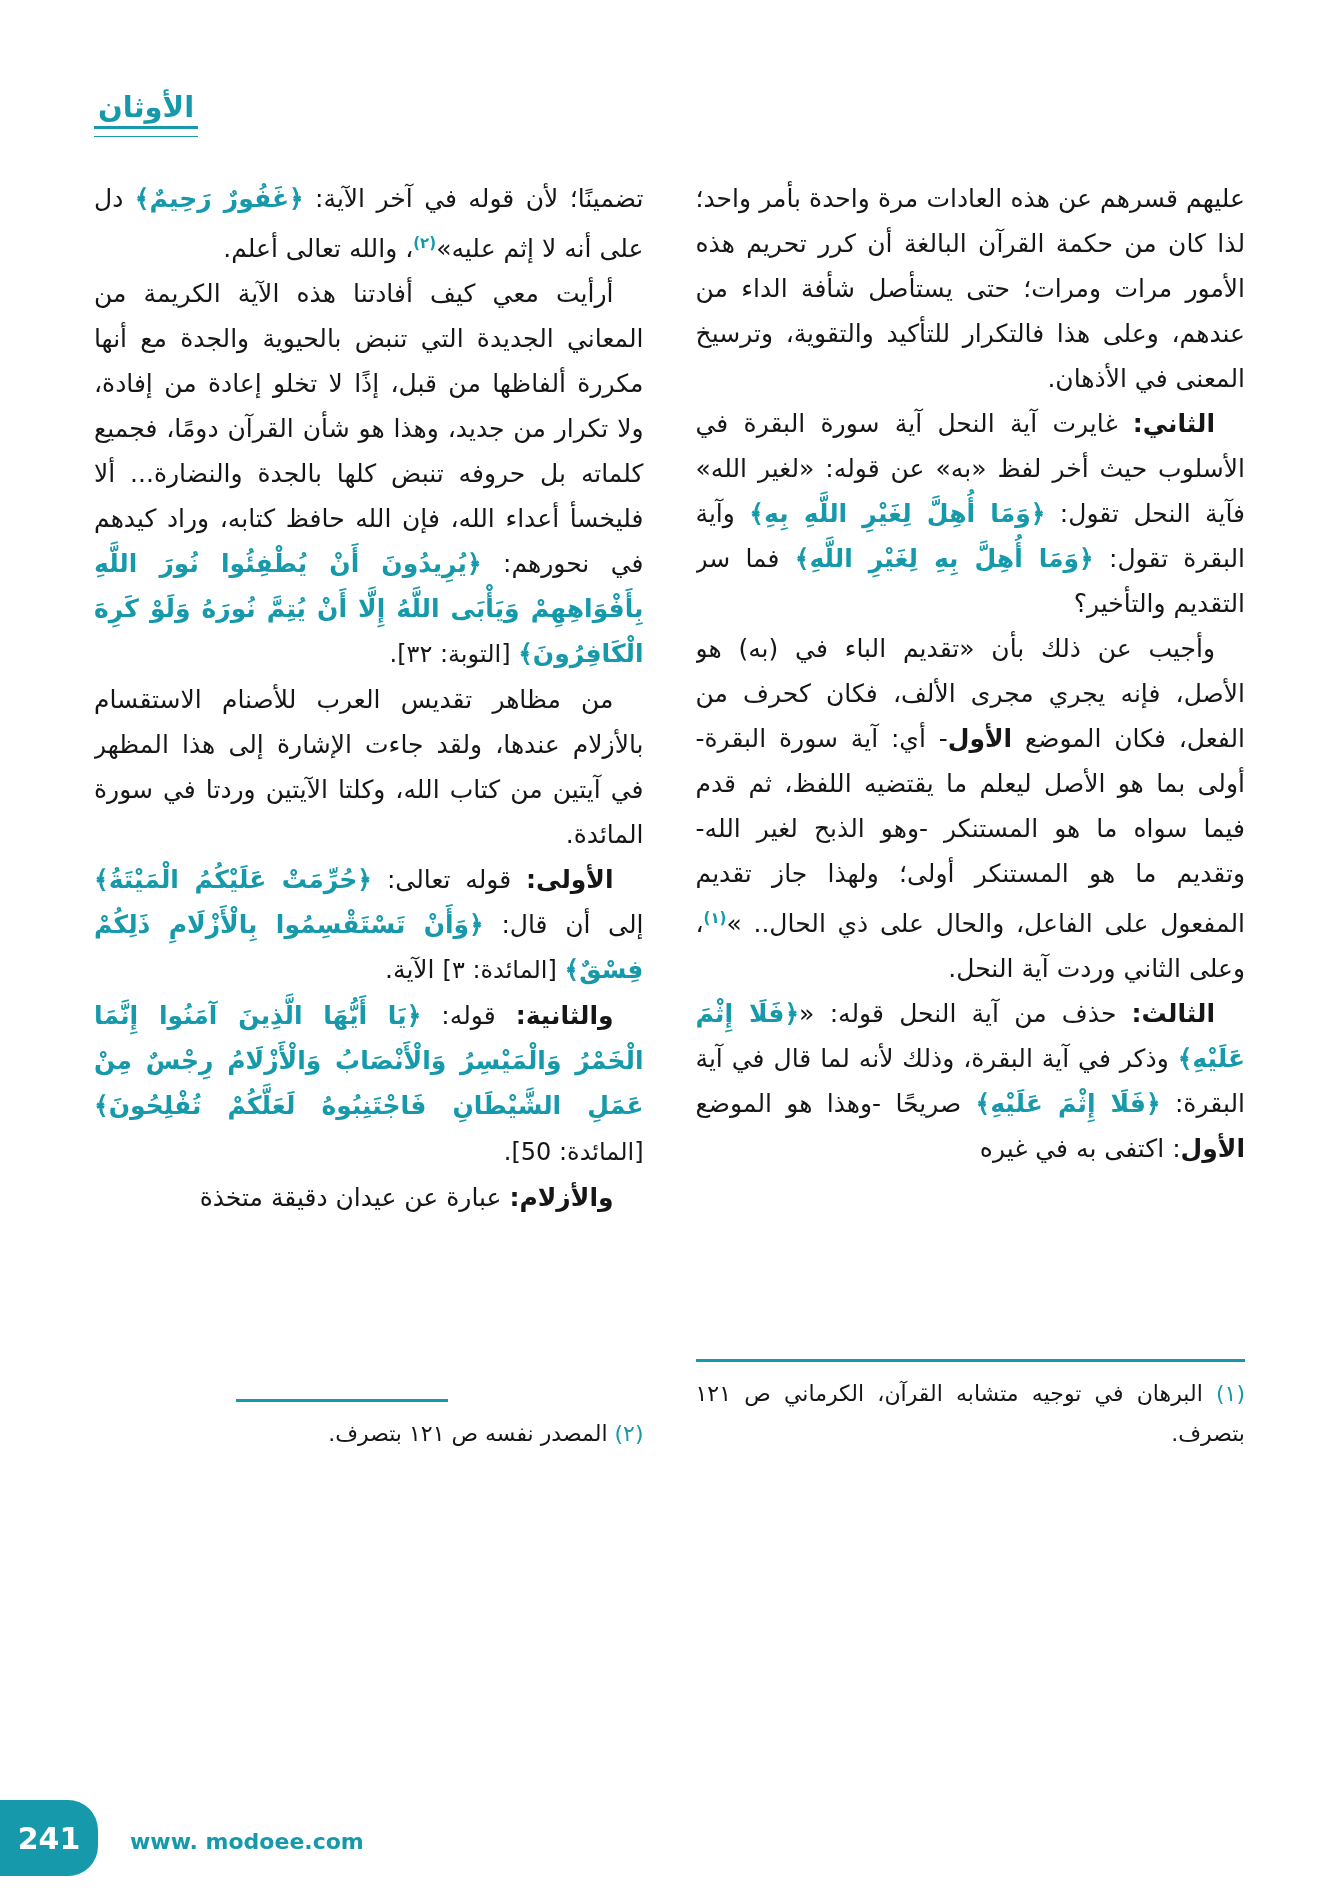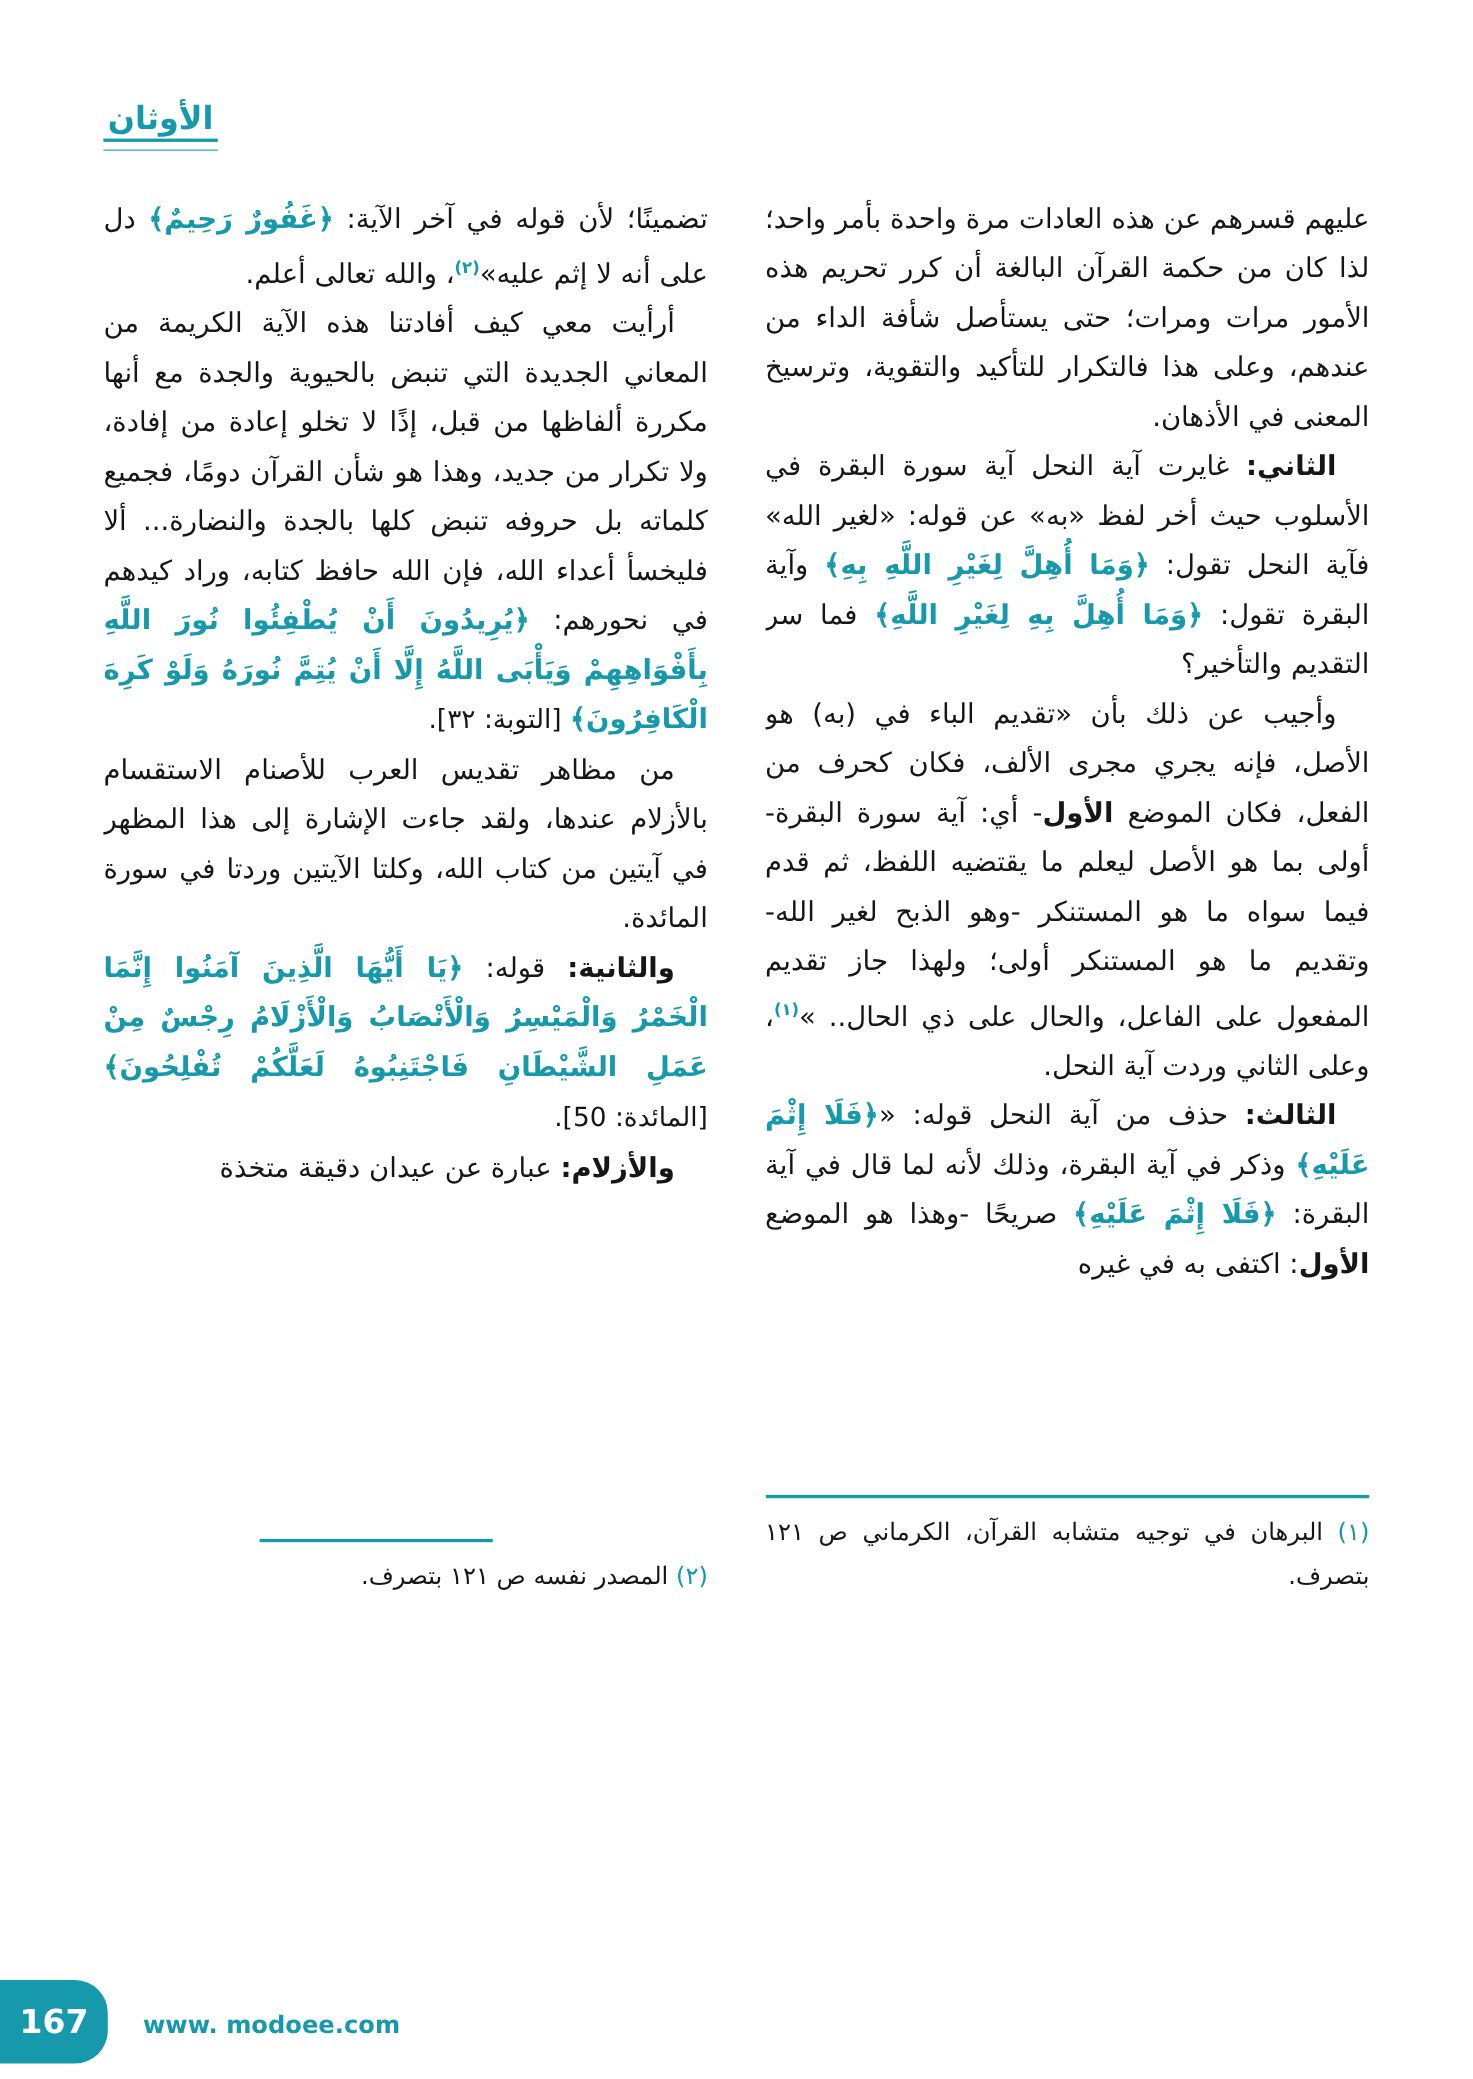--- a/index.html
+++ b/index.html
@@ -105,27 +105,28 @@
         <div class="fn-sep"></div>
         <p class="footnote"><span class="run-fnm">(١) </span><span class="run-fn">البرهان في توجيه متشابه القرآن، الكرماني ص ١٢١ بتصرف.</span></p>
       </div>
     </section>
 
     <section class="col col-left">
       <div class="paras">
           <p class="para"><span class="run-n">تضمينًا؛ لأن قوله في آخر الآية: </span><span class="run-q">﴿غَفُورٌ رَحِيمٌ﴾</span><span class="run-n"> دل على أنه لا إثم عليه»</span><span class="run-sup">(٢)</span><span class="run-n">، والله تعالى أعلم.</span></p>
           <p class="para indent"><span class="run-n">أرأيت معي كيف أفادتنا هذه الآية الكريمة من المعاني الجديدة التي تنبض بالحيوية والجدة مع أنها مكررة ألفاظها من قبل، إذًا لا تخلو إعادة من إفادة، ولا تكرار من جديد، وهذا هو شأن القرآن دومًا، فجميع كلماته بل حروفه تنبض كلها بالجدة والنضارة... ألا فليخسأ أعداء الله، فإن الله حافظ كتابه، وراد كيدهم في نحورهم: </span><span class="run-q">﴿يُرِيدُونَ أَنْ يُطْفِئُوا نُورَ اللَّهِ بِأَفْوَاهِهِمْ وَيَأْبَى اللَّهُ إِلَّا أَنْ يُتِمَّ نُورَهُ وَلَوْ كَرِهَ الْكَافِرُونَ﴾</span><span class="run-ref"> [التوبة: ٣٢].</span></p>
           <p class="para indent"><span class="run-n">من مظاهر تقديس العرب للأصنام الاستقسام بالأزلام عندها، ولقد جاءت الإشارة إلى هذا المظهر في آيتين من كتاب الله، وكلتا الآيتين وردتا في سورة المائدة.</span></p>
+          <p class="para indent"><span class="run-b">الأولى:</span><span class="run-n"> قوله تعالى: </span><span class="run-q">﴿حُرِّمَتْ عَلَيْكُمُ الْمَيْتَةُ﴾</span><span class="run-n"> إلى أن قال: </span><span class="run-q">﴿وَأَنْ تَسْتَقْسِمُوا بِالْأَزْلَامِ ذَلِكُمْ فِسْقٌ﴾</span><span class="run-ref"> [المائدة: ٣]</span><span class="run-n"> الآية.</span></p>
           <p class="para indent"><span class="run-b">والثانية:</span><span class="run-n"> قوله: </span><span class="run-q">﴿يَا أَيُّهَا الَّذِينَ آمَنُوا إِنَّمَا الْخَمْرُ وَالْمَيْسِرُ وَالْأَنْصَابُ وَالْأَزْلَامُ رِجْسٌ مِنْ عَمَلِ الشَّيْطَانِ فَاجْتَنِبُوهُ لَعَلَّكُمْ تُفْلِحُونَ﴾</span><span class="run-ref"> [المائدة: 50].</span></p>
           <p class="para indent"><span class="run-b">والأزلام:</span><span class="run-n"> عبارة عن عيدان دقيقة متخذة</span></p>
         </div>
       <div class="footnote-block">
         <div class="fn-sep"></div>
         <p class="footnote"><span class="run-fnm">(٢) </span><span class="run-fn">المصدر نفسه ص ١٢١ بتصرف.</span></p>
       </div>
     </section>
 
   </div>
 
-  <div class="page-badge">167</div>
+  <div class="page-badge">241</div>
   <div class="website">www. modoee.com</div>
 
 </div>
 
 </body></html>

